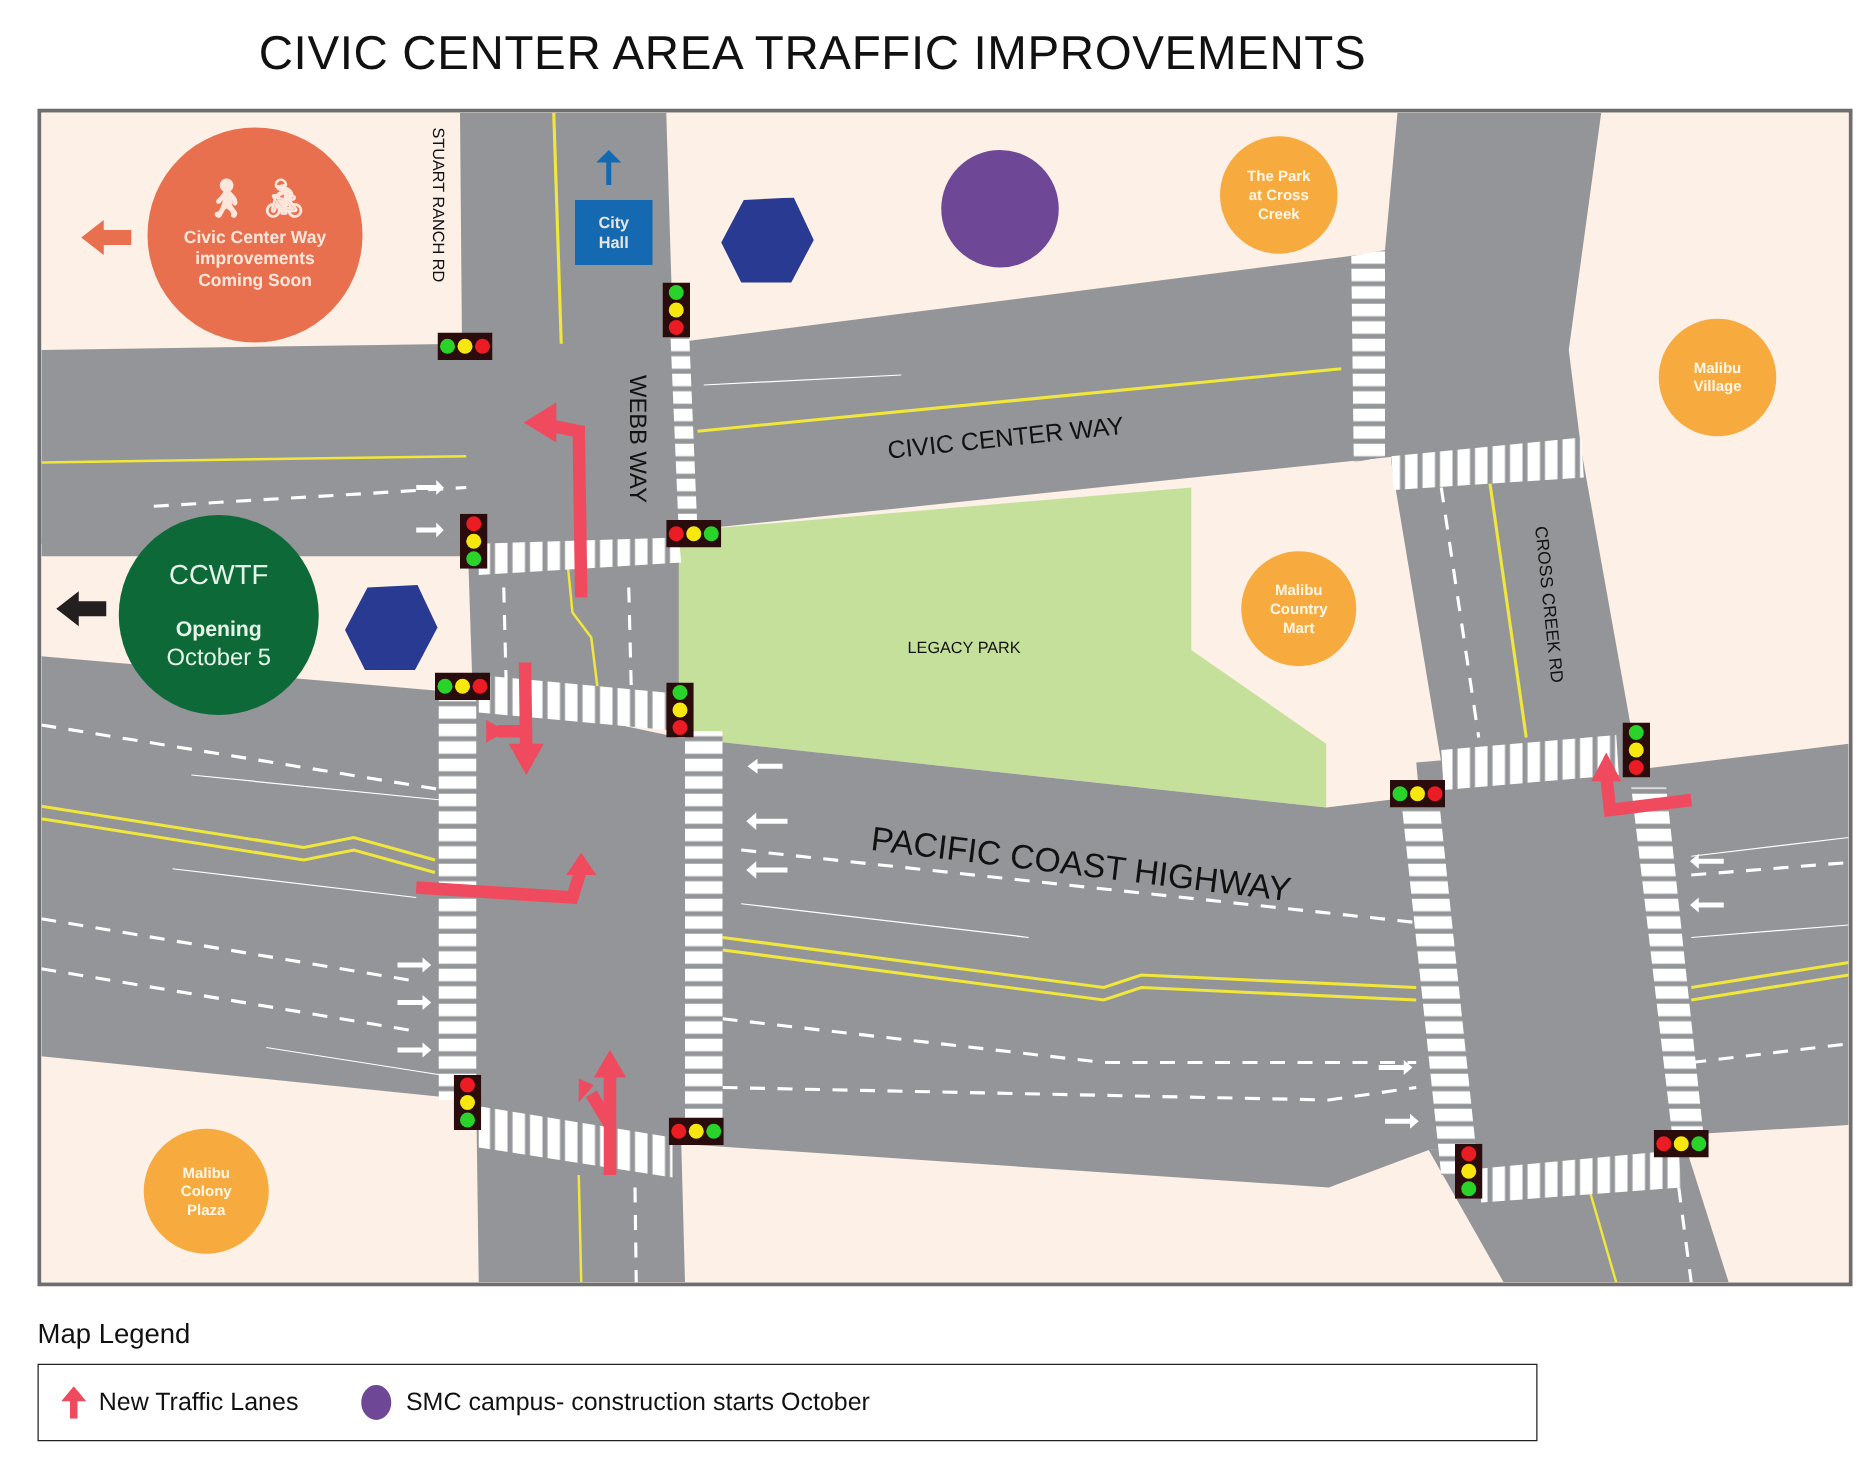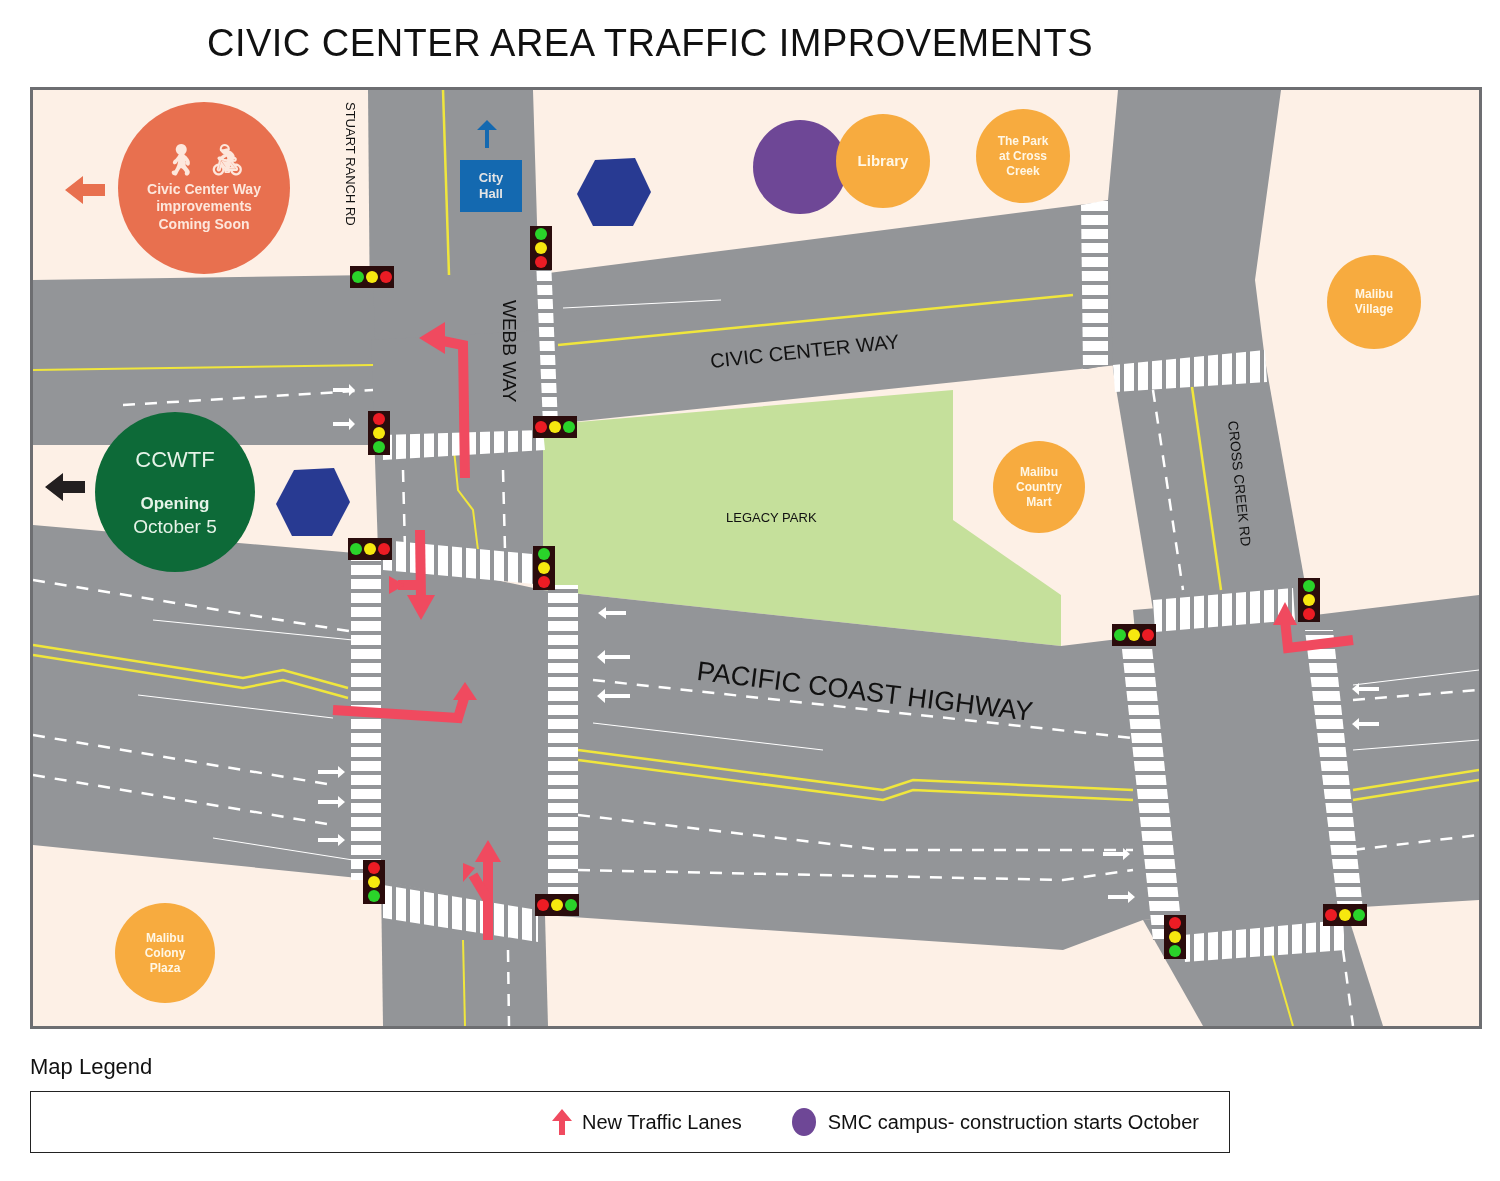--- a/index.html
+++ b/index.html
@@ -3,21 +3,21 @@
 <meta charset="utf-8">
 <style>
   html, body { margin: 0; padding: 0; background: #ffffff; }
   body { width: 1500px; height: 1181px; position: relative; overflow: hidden; font-family: "Liberation Sans", sans-serif; }
   .title { position: absolute; left: 0; top: 22px; width: 1300px; text-align: center; font-size: 38px; color: #111; letter-spacing: 0.5px; font-family: "Liberation Sans", sans-serif; }
   .map-frame { position: absolute; left: 30px; top: 87px; width: 1446px; height: 936px; border: 3px solid #6d6e71; box-sizing: content-box; overflow: hidden; background: #fdf0e6; }
   .map-frame svg { position: absolute; left: 0; top: 0; }
   .lbl { position: absolute; font-family: "Liberation Sans", sans-serif; color: #111; white-space: nowrap; }
   .poi { position: absolute; border-radius: 50%; display: flex; align-items: center; justify-content: center; text-align: center; color: #fff7e6; font-weight: bold; font-family: "Liberation Sans", sans-serif; line-height: 1.25; }
   .legend-title { position: absolute; left: 30px; top: 1054px; font-size: 22px; color: #111; }
-  .legend-box { position: absolute; left: 30px; top: 1091px; width: 1200px; height: 62px; border: 1.5px solid #222; box-sizing: border-box; display: flex; align-items: center; justify-content: flex-end; }
+  .legend-box { position: absolute; left: 30px; top: 1091px; width: 1200px; height: 62px; border: 1.5px solid #222; box-sizing: border-box; display: flex; align-items: center; }
   .legend-item { display: flex; align-items: center; margin-left: 18px; margin-right: 30px; font-size: 20px; color: #111; }
   .legend-item svg { margin-right: 10px; }
 </style>
 </head>
 <body>
 
 <div class="title">CIVIC CENTER AREA TRAFFIC IMPROVEMENTS</div>
 
 <div class="map-frame">
   <svg width="1446" height="936" viewBox="0 0 1446 936">
@@ -169,23 +169,20 @@
 
   <svg style="position:absolute; left:542px; top:68px;" width="78" height="70">
     <polygon points="20,2 60,0 76,34 58,68 18,68 2,36" fill="#283a92"></polygon>
   </svg>
   <svg style="position:absolute; left:241px; top:378px;" width="78" height="70">
     <polygon points="20,2 60,0 76,34 58,68 18,68 2,36" fill="#283a92"></polygon>
   </svg>
 
   <div class="poi" style="left:720px; top:30px; width:94px; height:94px; background:#6e4796;"></div>
 
-  <div class="poi" style="left:803px; top:24px; width:94px; height:94px; background:#f7ab3f; font-size:15px;">
-    <span>Library</span>
-  </div>
   <div class="poi" style="left:943px; top:19px; width:94px; height:94px; background:#f7ab3f; font-size:12px; flex-direction:column;">
     <span>The Park</span>
     <span>at Cross</span>
     <span>Creek</span>
   </div>
   <div class="poi" style="left:1294px; top:165px; width:94px; height:94px; background:#f7ab3f; font-size:12px; flex-direction:column;">
     <span>Malibu</span>
     <span>Village</span>
   </div>
   <div class="poi" style="left:960px; top:351px; width:92px; height:92px; background:#f7ab3f; font-size:12px; flex-direction:column;">

